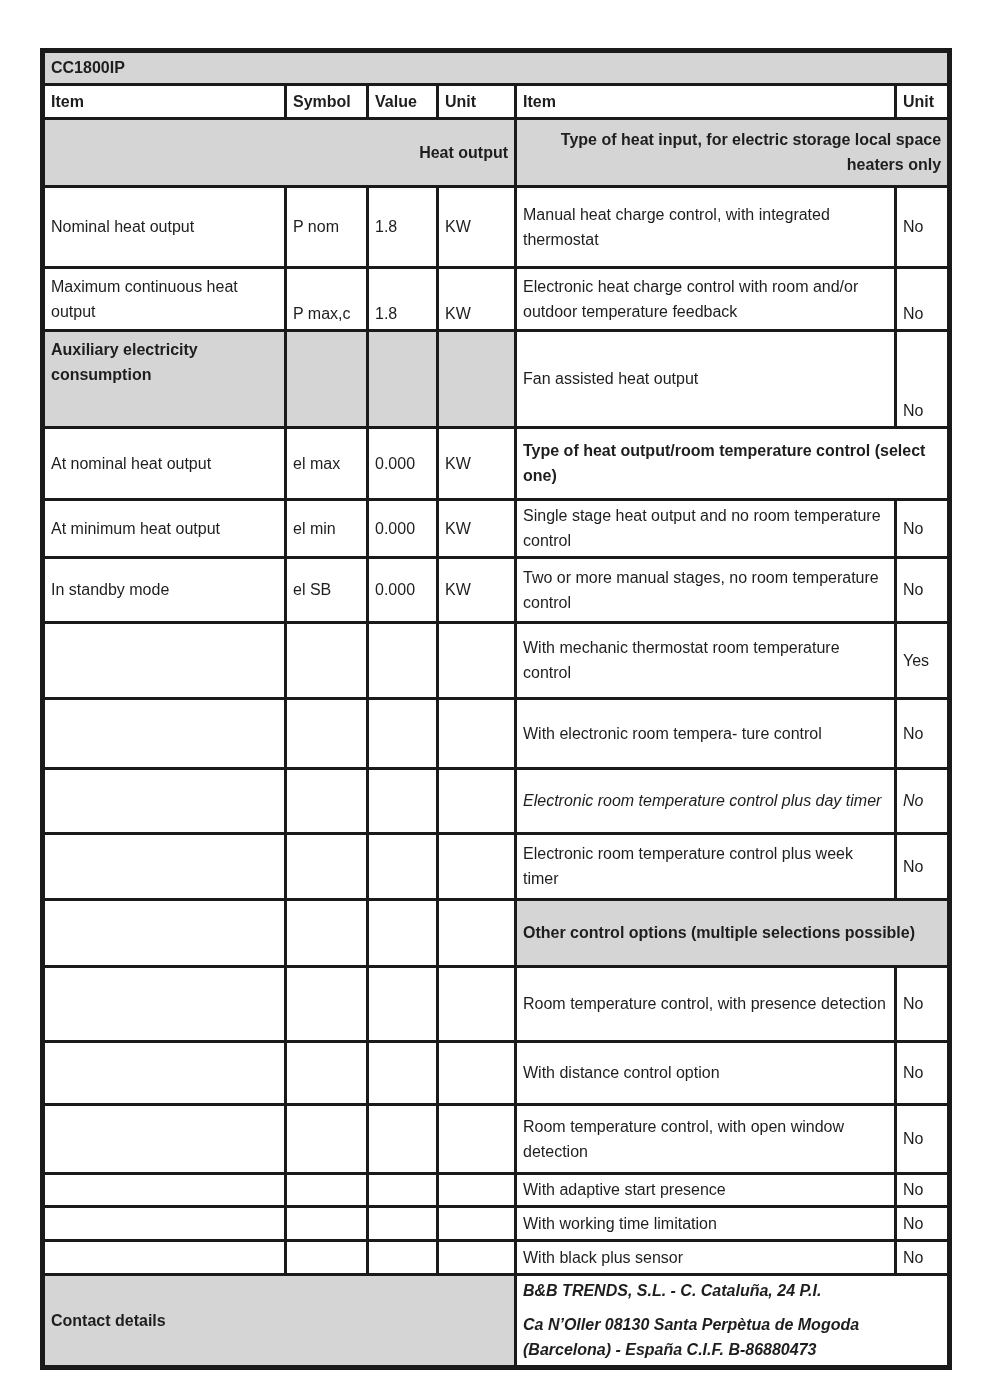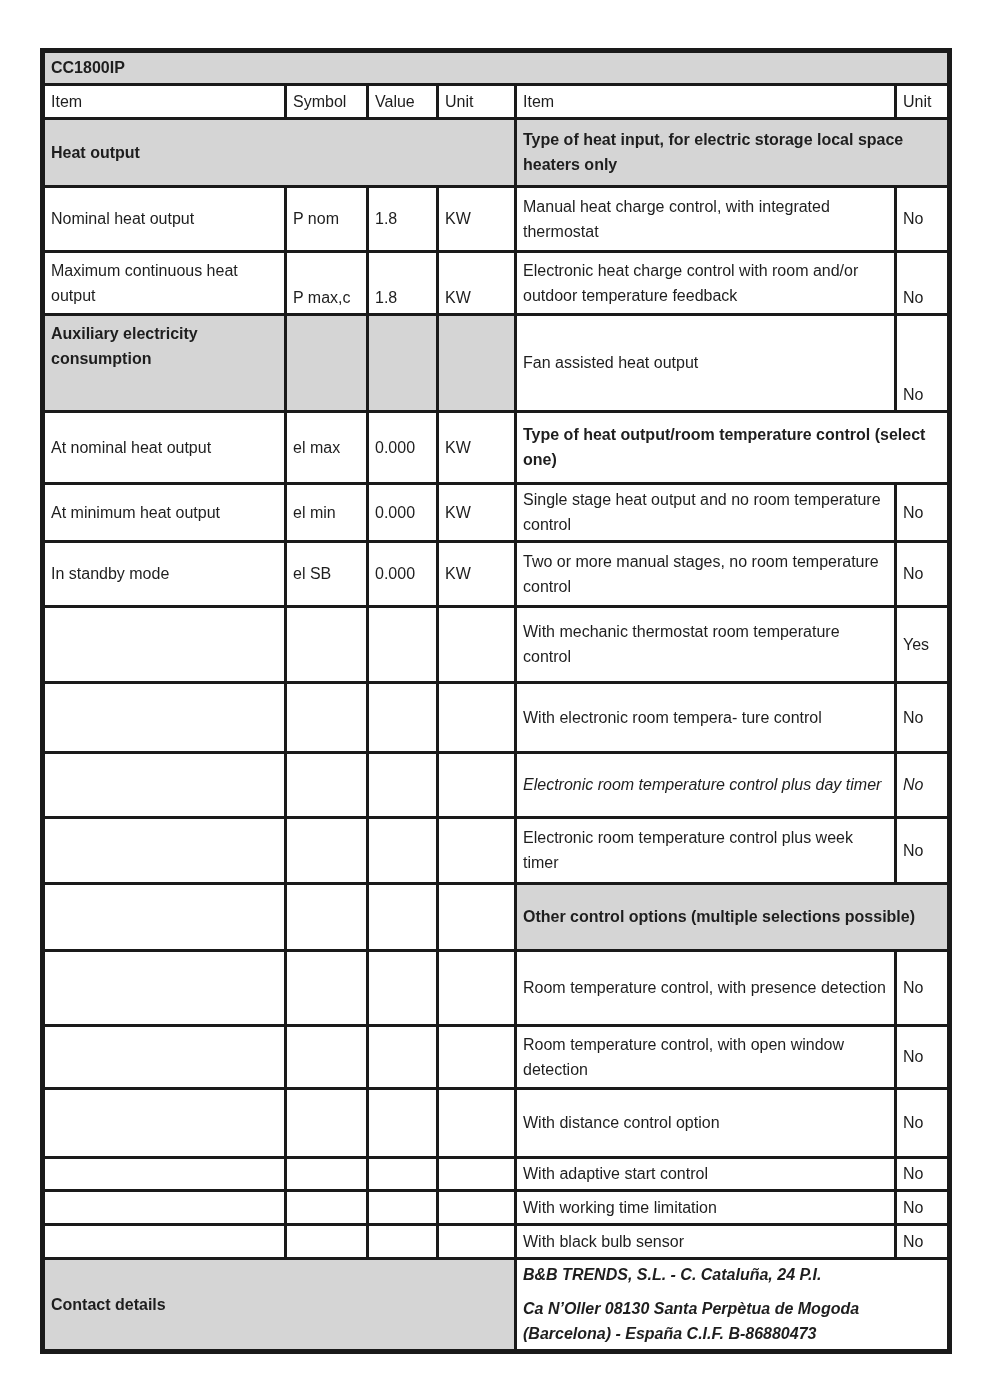--- a/index.html
+++ b/index.html
@@ -31,27 +31,27 @@
     font-size: 16px;
     line-height: 25px;
     vertical-align: middle;
     overflow: hidden;
     word-wrap: break-word;
     background: #ffffff;
   }
   td.k-section { background: #d5d5d5 !important; font-weight: bold; }
   td.k-subheader { font-weight: bold; }
   td.k-strong { font-weight: bold; font-style: italic; }
-  td.k-header { font-weight: normal; }
+  td.k-header { font-weight: bold; }
 
   
   tbody tr:nth-child(1)  { height: 33px; }
   tbody tr:nth-child(2)  { height: 34px; }
-  tbody tr:nth-child(3)  { height: 68px; }
-  tbody tr:nth-child(4)  { height: 65px; }
+  tbody tr:nth-child(3)  { height: 68px; text-align: right; }
+  tbody tr:nth-child(4)  { height: 81px; }
   tbody tr:nth-child(5)  { height: 63px; }
   tbody tr:nth-child(6)  { height: 97px; }
   tbody tr:nth-child(7)  { height: 72px; }
   tbody tr:nth-child(8)  { height: 55px; }
   tbody tr:nth-child(9)  { height: 65px; }
   tbody tr:nth-child(10) { height: 76px; }
   tbody tr:nth-child(11) { height: 70px; }
   tbody tr:nth-child(12) { height: 65px; font-style: italic; }
   tbody tr:nth-child(13) { height: 66px; }
   tbody tr:nth-child(14) { height: 67px; }
@@ -202,53 +202,53 @@
           <td class="k-normal"></td>
           <td class="k-normal"></td>
           <td class="k-normal">Room temperature control, with presence detection</td>
           <td class="k-normal">No</td>
         </tr>
         <tr>
           <td class="k-normal"></td>
           <td class="k-normal"></td>
           <td class="k-normal"></td>
           <td class="k-normal"></td>
+          <td class="k-normal">With distance control option</td>
+          <td class="k-normal">No</td>
+        </tr>
+        <tr>
+          <td class="k-normal"></td>
+          <td class="k-normal"></td>
+          <td class="k-normal"></td>
+          <td class="k-normal"></td>
           <td class="k-normal">Room temperature control, with open window detection</td>
           <td class="k-normal">No</td>
         </tr>
         <tr>
           <td class="k-normal"></td>
           <td class="k-normal"></td>
           <td class="k-normal"></td>
           <td class="k-normal"></td>
-          <td class="k-normal">With distance control option</td>
-          <td class="k-normal">No</td>
-        </tr>
-        <tr>
-          <td class="k-normal"></td>
-          <td class="k-normal"></td>
-          <td class="k-normal"></td>
-          <td class="k-normal"></td>
-          <td class="k-normal">With adaptive start control</td>
+          <td class="k-normal">With adaptive start presence</td>
           <td class="k-normal">No</td>
         </tr>
         <tr>
           <td class="k-normal"></td>
           <td class="k-normal"></td>
           <td class="k-normal"></td>
           <td class="k-normal"></td>
           <td class="k-normal">With working time limitation</td>
           <td class="k-normal">No</td>
         </tr>
         <tr>
           <td class="k-normal"></td>
           <td class="k-normal"></td>
           <td class="k-normal"></td>
           <td class="k-normal"></td>
-          <td class="k-normal">With black bulb sensor</td>
+          <td class="k-normal">With black plus sensor</td>
           <td class="k-normal">No</td>
         </tr>
         <tr>
           <td colspan="4" class="k-section">Contact details</td>
           <td colspan="2" class="k-strong">
             <div class="cell-line">B&amp;B TRENDS, S.L. - C. Cataluña, 24 P.I.</div>
             <div class="cell-line cell-line-gap">Ca N’Oller 08130 Santa Perpètua de Mogoda (Barcelona) - España C.I.F. B-86880473</div>
           </td>
         </tr>
       </tbody>

